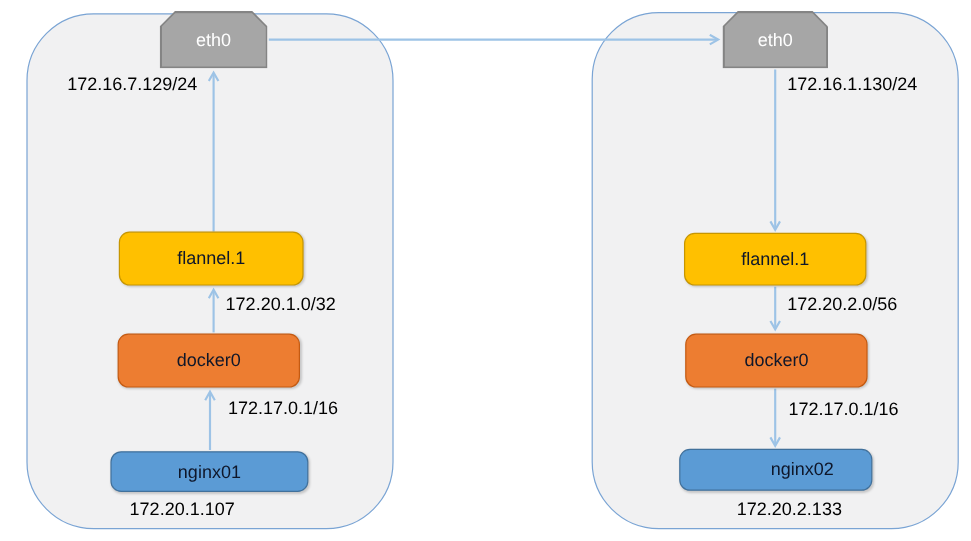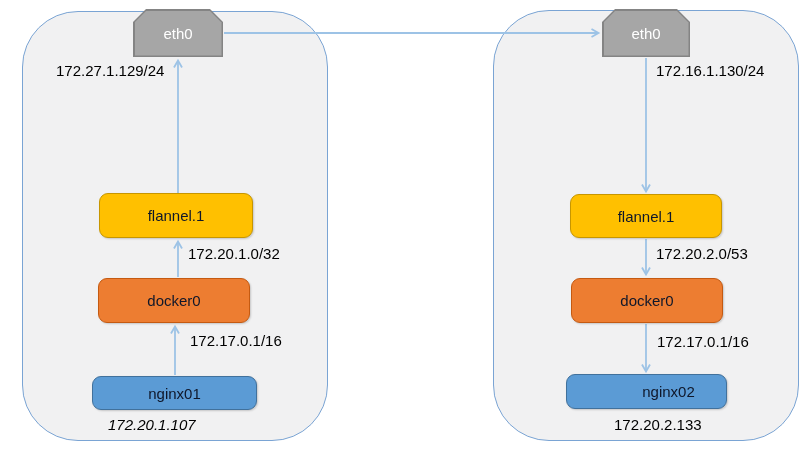--- a/index.html
+++ b/index.html
@@ -52,21 +52,21 @@
     color:#ffffff; font-size:15px;
   }
   #h1-eth { left:133px; top:9px; width:90px; height:48px; }
   #h2-eth { left:602px; top:9px; width:88px; height:48px; }
 
   
   .ip { position:absolute; color:#000000; font-size:15px; white-space:nowrap; }
   #h1-eth-ip     { left:56px;  top:62px;  }
   #h1-flannel-ip { left:188px; top:245px; }
   #h1-docker-ip  { left:190px; top:332px; }
-  #h1-nginx-ip   { left:108px; top:416px;font-style:italic; }
+  #h1-nginx-ip   { left:108px; top:416px; }
   #h2-eth-ip     { left:656px; top:62px;  }
   #h2-flannel-ip { left:656px; top:245px; }
   #h2-docker-ip  { left:657px; top:333px; }
   #h2-nginx-ip   { left:578px; top:416px;margin-left:36px; }
 </style>
 </head>
 <body>
 
 <div class="page">
 
@@ -97,36 +97,36 @@
   <div class="node flannel" id="h1-flannel">
     <span>flannel.1</span>
   </div>
   <div class="node docker" id="h1-docker">
     <span>docker0</span>
   </div>
   <div class="node nginx" id="h1-nginx">
     <span>nginx01</span>
   </div>
 
-  <div class="ip" id="h1-eth-ip">172.27.1.129/24</div>
+  <div class="ip" id="h1-eth-ip">172.16.7.129/24</div>
   <div class="ip" id="h1-flannel-ip">172.20.1.0/32</div>
   <div class="ip" id="h1-docker-ip">172.17.0.1/16</div>
   <div class="ip" id="h1-nginx-ip">172.20.1.107</div>
 
   <div class="eth-outer" id="h2-eth">
     <div class="eth-inner">eth0</div>
   </div>
   <div class="node flannel" id="h2-flannel">
     <span>flannel.1</span>
   </div>
   <div class="node docker" id="h2-docker">
     <span>docker0</span>
   </div>
   <div class="node nginx" id="h2-nginx">
     <span>nginx02</span>
   </div>
 
   <div class="ip" id="h2-eth-ip">172.16.1.130/24</div>
-  <div class="ip" id="h2-flannel-ip">172.20.2.0/53</div>
+  <div class="ip" id="h2-flannel-ip">172.20.2.0/56</div>
   <div class="ip" id="h2-docker-ip">172.17.0.1/16</div>
   <div class="ip" id="h2-nginx-ip">172.20.2.133</div>
 
 </div>
 
 </body></html>

